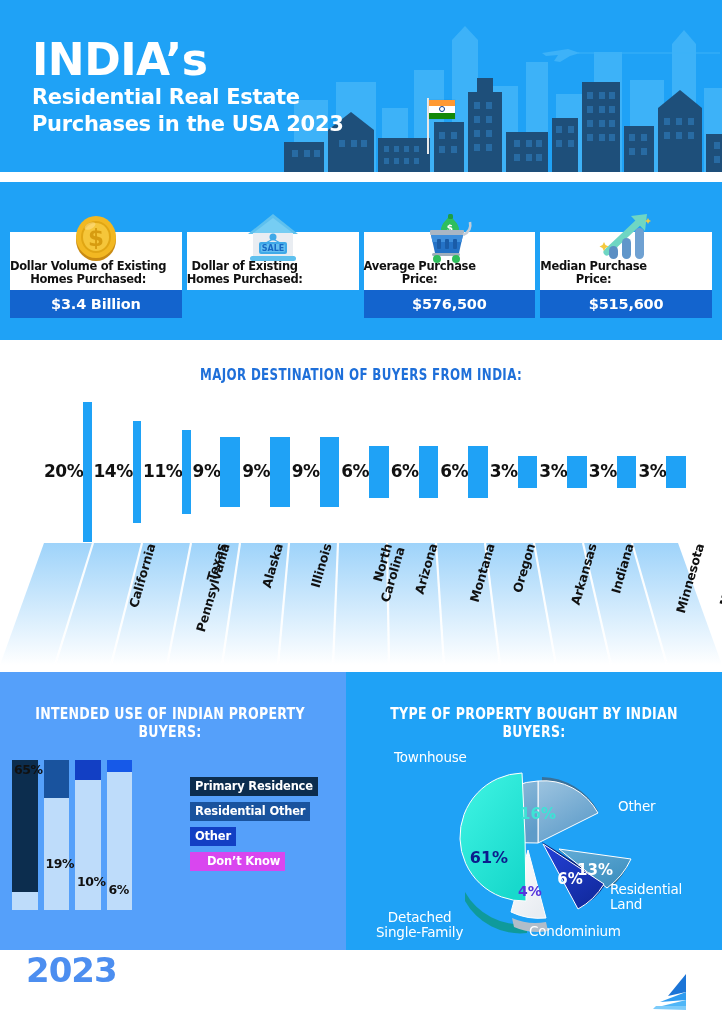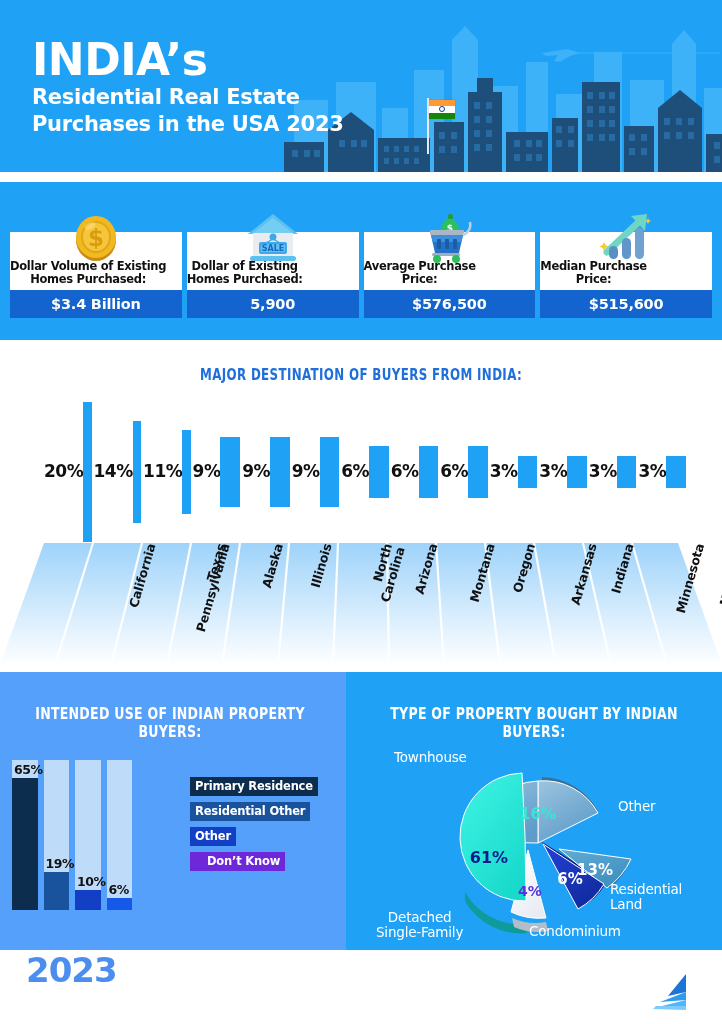--- a/index.html
+++ b/index.html
@@ -78,21 +78,21 @@
   .p-title{
     font-family:"DejaVu Sans Condensed","DejaVu Sans",sans-serif;
     font-weight:bold;font-size:15.5px;color:#ffffff;letter-spacing:0.3px;
     transform:scaleX(0.9);transform-origin:center;
   }
   .panelL .p-title{position:absolute;left:0;top:33px;width:340px;text-align:center;}
   .panelR .p-title{position:absolute;left:0;top:33px;width:376px;text-align:center;}
 
   
   .minibars{position:absolute;left:12px;top:88px;width:120px;height:150px;display:flex;gap:6px;}
-  .mcol{flex:1;position:relative;background:#BEDCFA;height:150px;display:flex;flex-direction:column;justify-content:flex-end;}
+  .mcol{flex:1;position:relative;background:#BEDCFA;height:150px;display:flex;flex-direction:column;justify-content:flex-start;}
   .mfill{width:100%;}
   .mval{
     position:absolute;left:2px;
     font-family:"DejaVu Sans","Liberation Sans",sans-serif;
     font-weight:bold;font-size:12.5px;color:#111111;letter-spacing:-0.4px;white-space:nowrap;
   }
   .legend{position:absolute;left:190px;top:104px;width:140px;}
   .leg{display:inline-block;padding:2px 5px 3px 5px;margin-bottom:5px;
     font-family:"DejaVu Sans","Liberation Sans",sans-serif;
     font-weight:bold;font-size:11.5px;color:#ffffff;letter-spacing:-0.2px;white-space:nowrap;}
@@ -276,21 +276,20 @@
           <rect x="19" y="38" width="24" height="8" rx="1.5" fill="#64BEF0"></rect>
           <text x="31" y="45" font-size="8" font-weight="bold" text-anchor="middle" fill="#1769C4" font-family="DejaVu Sans, sans-serif">SALE</text>
           <rect x="8" y="50" width="46" height="5" rx="2.5" fill="#5EC0EE"></rect>
         </svg>
         <div class="card-top">
           <div class="card-label">
             <span>Dollar of Existing</span><br>
             <span>Homes Purchased:</span>
           </div>
         </div>
-        <div class="card-val">5,900</div>
       </div>
 
       <div class="card">
         <svg class="card-icon" viewBox="0 0 62 62">
           <path d="M28 14 q4 -6 8 0 q5 5 5 10 h-18 q0 -5 5 -10 z" fill="#2FBE5C"></path>
           <rect x="30" y="8" width="5" height="5" rx="1.5" fill="#1E9E45"></rect>
           <text x="32" y="25" font-size="9" font-weight="bold" text-anchor="middle" fill="#ffffff" font-family="DejaVu Sans, sans-serif">$</text>
           <rect x="12" y="24" width="34" height="5" rx="1" fill="#A9B6C4"></rect>
           <path d="M13 29 h32 l-4 18 h-24 z" fill="#2472C6"></path>
           <path d="M13 29 h32 l-1.5 7 h-29 z" fill="#3E8FDC"></path>
@@ -448,21 +447,21 @@
         </div>
         <div class="mcol" style="background: rgb(190, 220, 250);">
           <div class="mfill" style="height: 12.15px; background: rgb(22, 89, 232);"></div>
           <div class="mval" style="bottom: 13.15px;">6%</div>
         </div>
       </div>
     <div class="legend" id="legend">
         <div><span class="leg" style="background: rgb(12, 45, 78);">Primary Residence</span></div>
         <div><span class="leg" style="background: rgb(25, 83, 158);">Residential Other</span></div>
         <div><span class="leg" style="background: rgb(18, 63, 196);">Other</span></div>
-        <div><span class="leg" style="background: #6d28d9; padding-left: 17px;">Don’t Know</span></div>
+        <div><span class="leg" style="background: #d946ef; padding-left: 17px;">Don’t Know</span></div>
       </div>
   </div>
 
   <div class="panelR">
     <div class="p-title">TYPE OF PROPERTY BOUGHT BY INDIAN BUYERS:</div>
 
     <div class="pieWrap">
       <svg width="376" height="218" viewBox="0 0 376 218">
         <defs>
           <linearGradient id="gTown" x1="0" y1="0" x2="0.6" y2="1">

